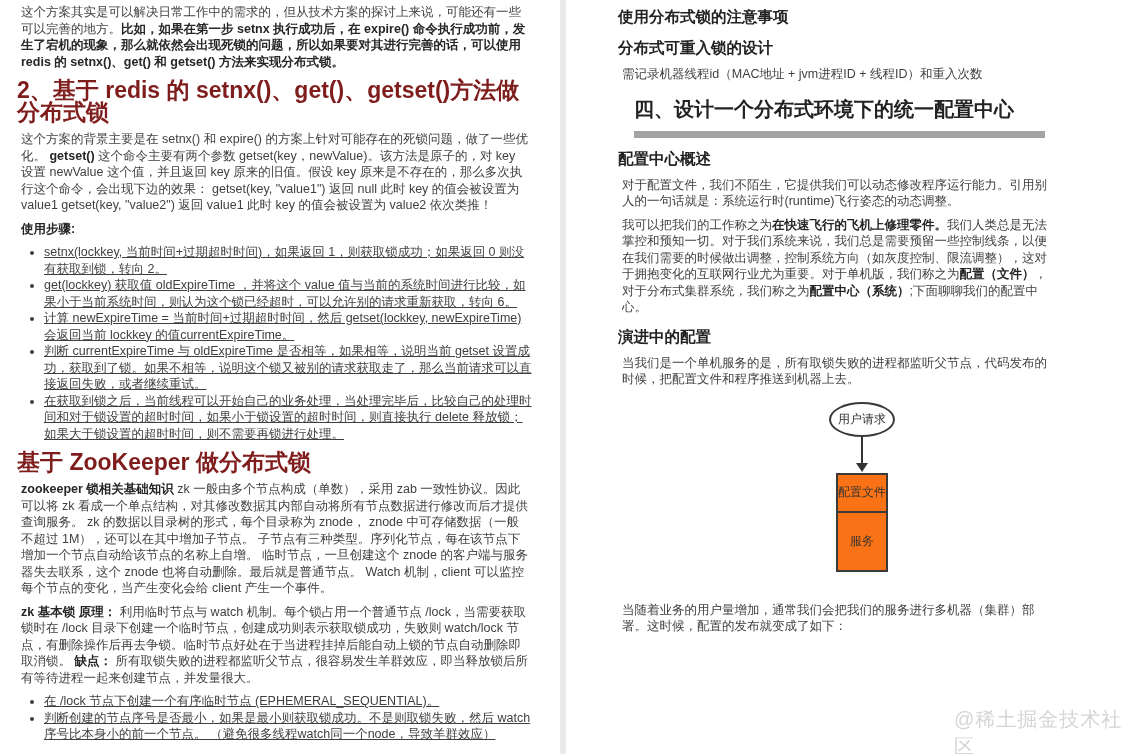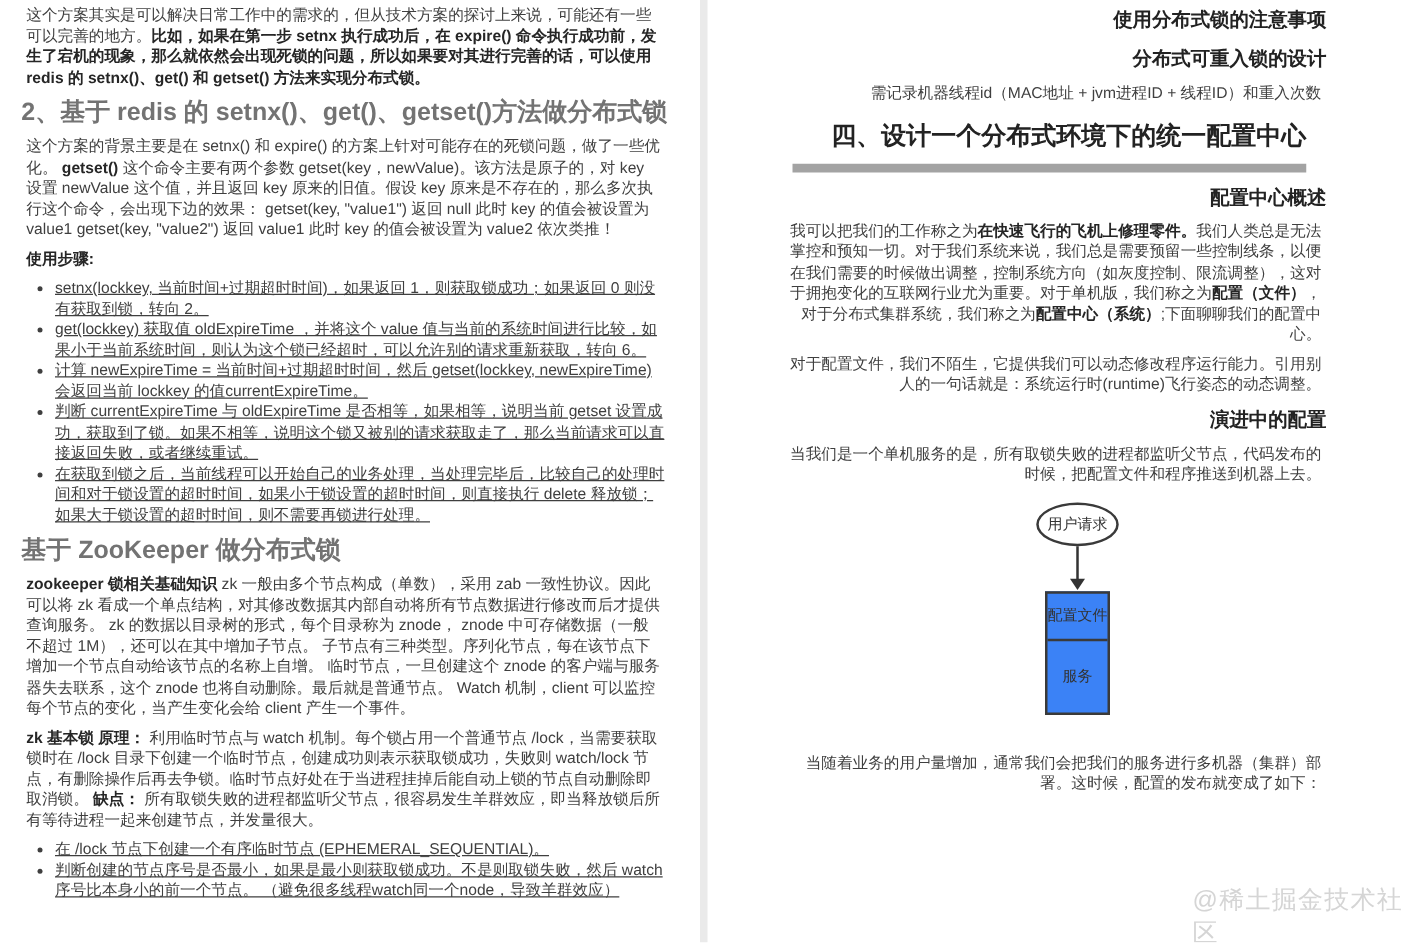--- a/index.html
+++ b/index.html
@@ -3,40 +3,40 @@
 <meta charset="utf-8">
 <style>
   html,body{margin:0;padding:0;}
   body{
     width:1139px;height:754px;position:relative;overflow:hidden;
     background:#ffffff;
     font-family:"Liberation Sans","DejaVu Sans",sans-serif;
   }
   .page{position:absolute;top:0;box-sizing:border-box;}
   .page-left{left:0;width:560px;padding:0 26px 0 17px;}
-  .page-right{left:566px;width:529px;padding:0 34px 0 52px;text-align:right;}
+  .page-right{left:566px;width:529px;padding:0 34px 0 52px;}
   .col-divider{position:absolute;left:560px;top:0;width:6px;height:754px;background:#eaeaea;}
   .doc{font-size:12.5px;line-height:16.5px;color:#3f3f3f;}
   .doc p{margin:7px 4px;}
   .doc strong{color:#262626;font-weight:bold;}
   .doc h1{font-size:20px;line-height:26px;color:#222;font-weight:bold;margin:13px 16px 11px;padding-bottom:9px;border-bottom:7px solid #a3a3a3;}
-  .doc h2{font-size:20px;line-height:22px;color:#737373;font-weight:bold;margin:9px 0 8px;}
+  .doc h2{font-size:23px;line-height:22px;color:#7f1d1d;font-weight:bold;margin:9px 0 8px;}
   .doc h3{font-size:15.5px;line-height:20px;color:#222;font-weight:bold;margin:11px 0 8px;}
   .doc ul{margin:7px 0;padding-left:27px;text-decoration:underline;}
   .doc li{margin:0;padding:0;}
   .page-left > :first-child{margin-top:4px;}
   .page-right > :first-child{margin-top:7px;}
   
   .diagram{position:relative;height:196px;margin:8px 0 10px;}
   .d-ellipse{position:absolute;left:211px;top:6px;width:62px;height:31px;border:2px solid #3a3a3a;border-radius:50%;
     display:flex;align-items:center;justify-content:center;font-size:12px;color:#333;background:#fff;}
   .d-arrow-line{position:absolute;left:243px;top:41px;width:2px;height:27px;background:#333;}
   .d-arrow-head{position:absolute;left:238px;top:67px;width:0;height:0;
     border-left:6px solid transparent;border-right:6px solid transparent;border-top:9px solid #333;}
-  .d-box{position:absolute;left:218px;top:77px;width:48px;height:95px;border:2px solid #3a3a3a;display:flex;flex-direction:column;background:#3b82f6;}
+  .d-box{position:absolute;left:218px;top:77px;width:48px;height:95px;border:2px solid #3a3a3a;display:flex;flex-direction:column;background:#f97316;}
   .d-box-top{height:36px;border-bottom:2px solid #3a3a3a;display:flex;align-items:center;justify-content:center;font-size:12px;color:#333;}
   .d-box-bottom{flex:1;display:flex;align-items:center;justify-content:center;font-size:12px;color:#333;}
   .watermark{position:absolute;left:954px;top:706px;font-size:20px;letter-spacing:1px;color:#d5d5d5;}
 </style>
 </head>
 <body>
 
 <div class="page page-left doc">
   <p><span>这个方案其实是可以解决日常工作中的需求的，但从技术方案的探讨上来说，可能还有一些可以完善的地方。</span><strong>比如，如果在第一步 setnx 执行成功后，在 expire() 命令执行成功前，发生了宕机的现象，那么就依然会出现死锁的问题，所以如果要对其进行完善的话，可以使用 redis 的 setnx()、get() 和 getset() 方法来实现分布式锁。</strong></p>
 
@@ -73,22 +73,22 @@
 
 <div class="page page-right doc">
   <h3>使用分布式锁的注意事项</h3>
 
   <h3>分布式可重入锁的设计</h3>
   <p>需记录机器线程id（MAC地址 + jvm进程ID + 线程ID）和重入次数</p>
 
   <h1>四、设计一个分布式环境下的统一配置中心</h1>
 
   <h3>配置中心概述</h3>
+  <p>对于配置文件，我们不陌生，它提供我们可以动态修改程序运行能力。引用别人的一句话就是：系统运行时(runtime)飞行姿态的动态调整。</p>
   <p><span>我可以把我们的工作称之为</span><strong>在快速飞行的飞机上修理零件。</strong><span>我们人类总是无法掌控和预知一切。对于我们系统来说，我们总是需要预留一些控制线条，以便在我们需要的时候做出调整，控制系统方向（如灰度控制、限流调整），这对于拥抱变化的互联网行业尤为重要。对于单机版，我们称之为</span><strong>配置（文件）</strong><span>，对于分布式集群系统，我们称之为</span><strong>配置中心（系统）</strong><span>;下面聊聊我们的配置中心。</span></p>
-  <p>对于配置文件，我们不陌生，它提供我们可以动态修改程序运行能力。引用别人的一句话就是：系统运行时(runtime)飞行姿态的动态调整。</p>
 
   <h3>演进中的配置</h3>
   <p>当我们是一个单机服务的是，所有取锁失败的进程都监听父节点，代码发布的时候，把配置文件和程序推送到机器上去。</p>
 
   <div class="diagram">
     <div class="d-ellipse">用户请求</div>
     <div class="d-arrow-line"></div>
     <div class="d-arrow-head"></div>
     <div class="d-box">
       <div class="d-box-top">配置文件</div>

